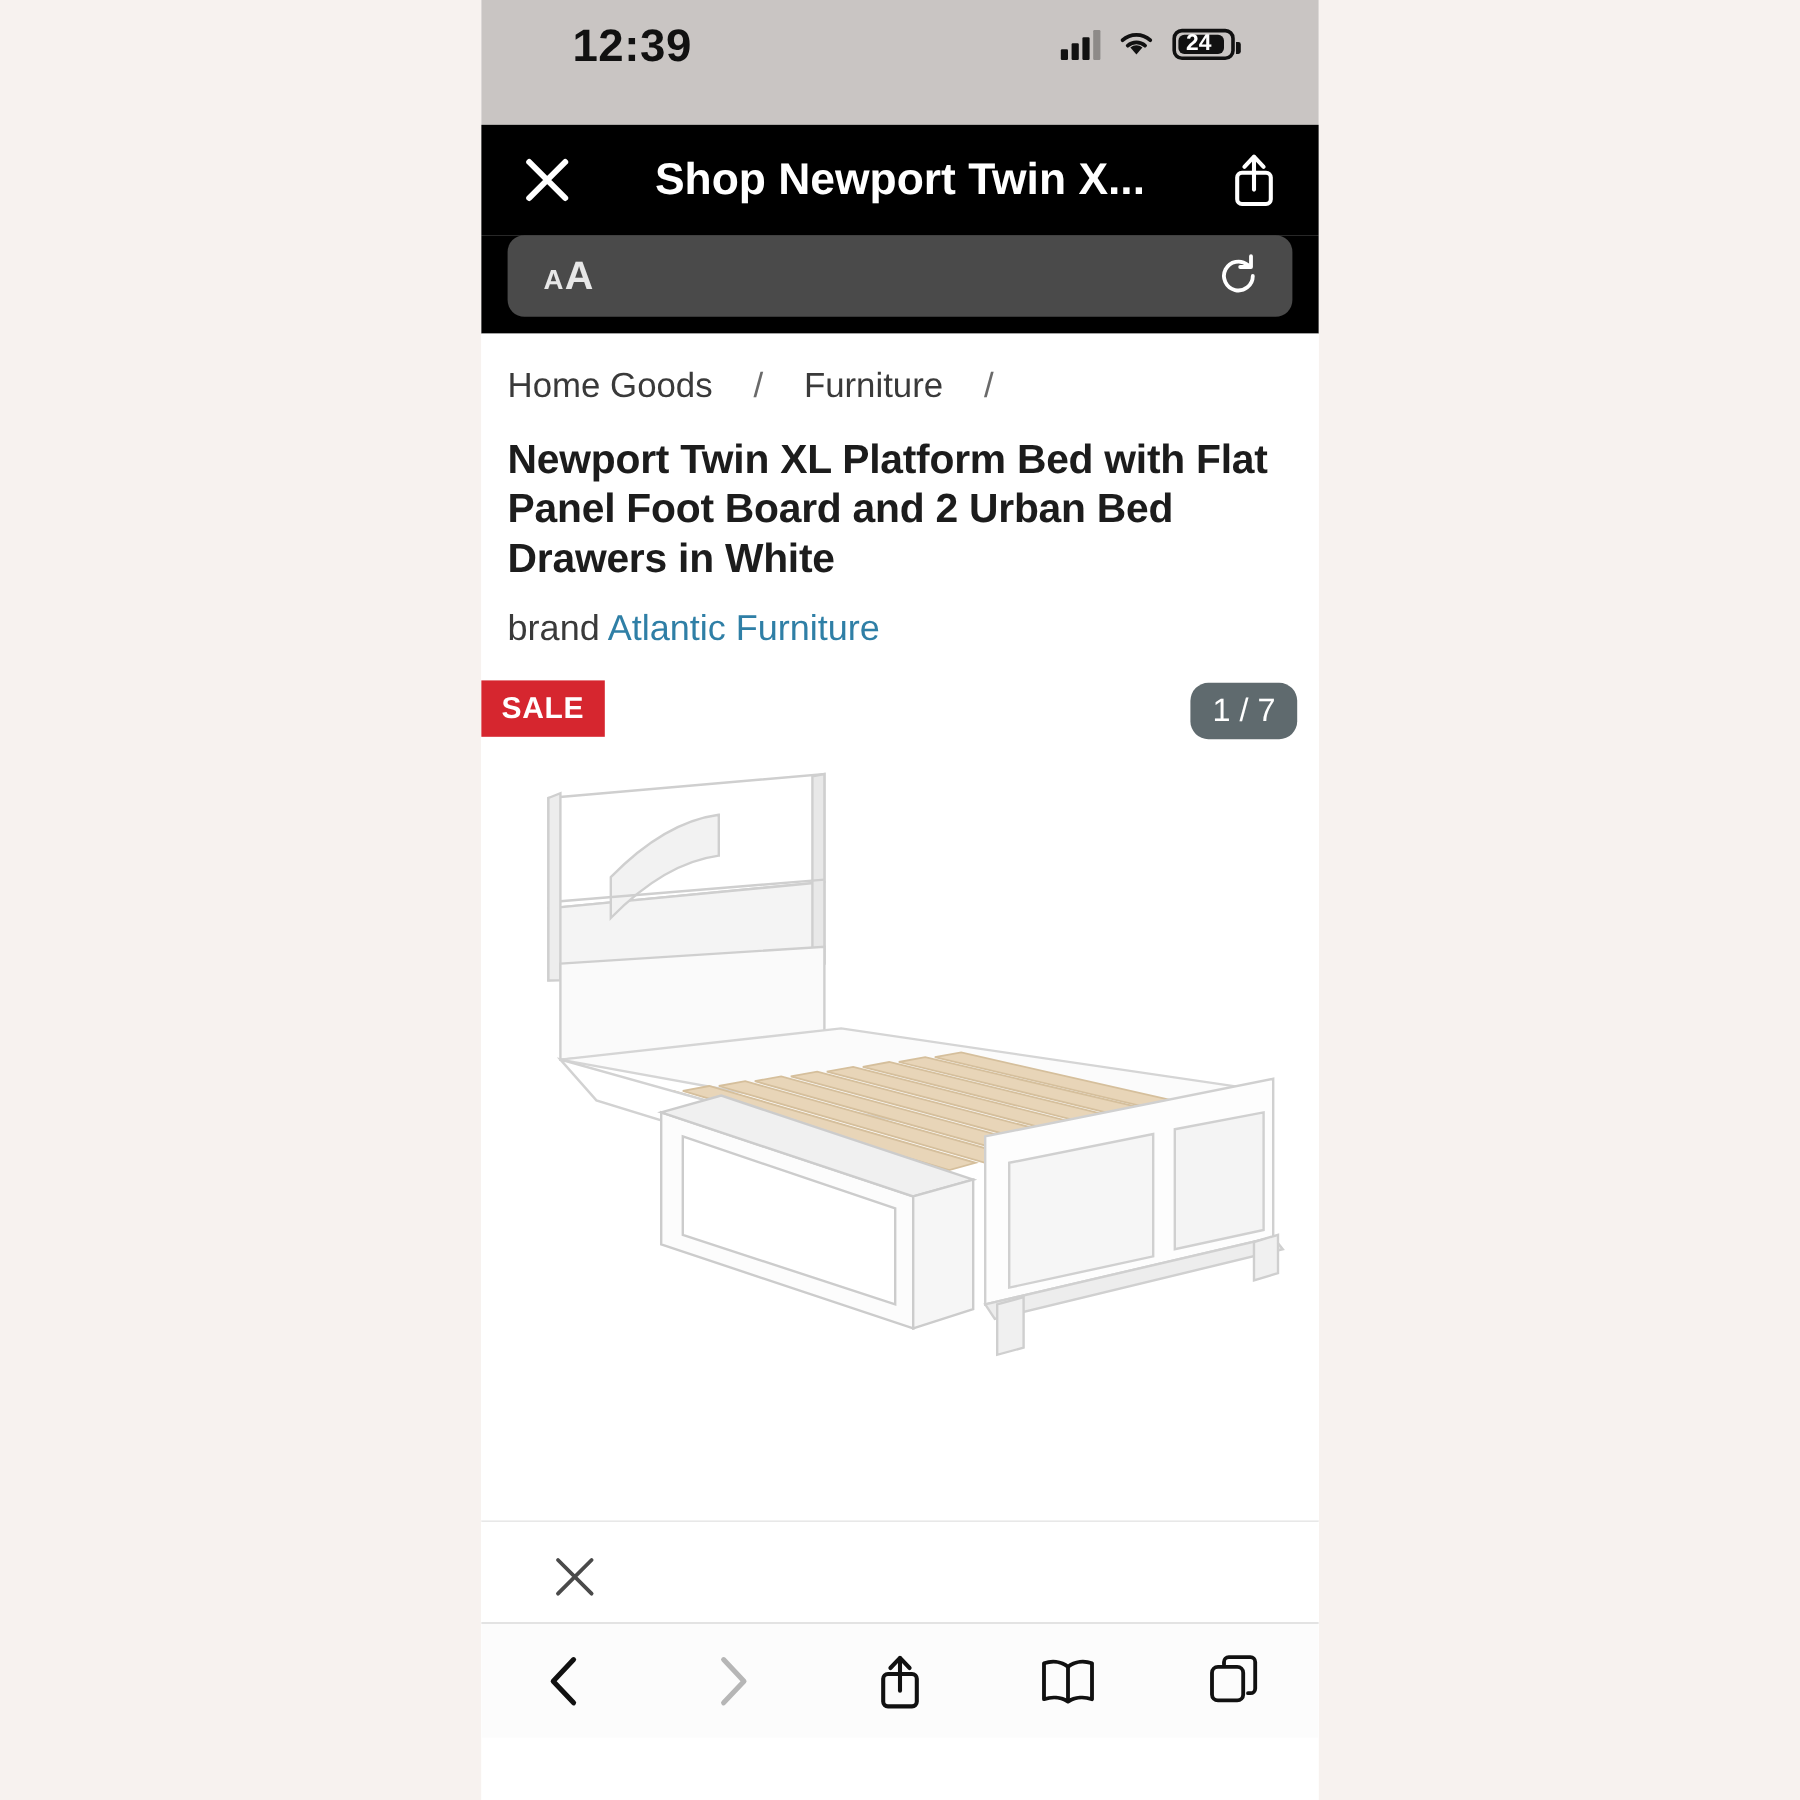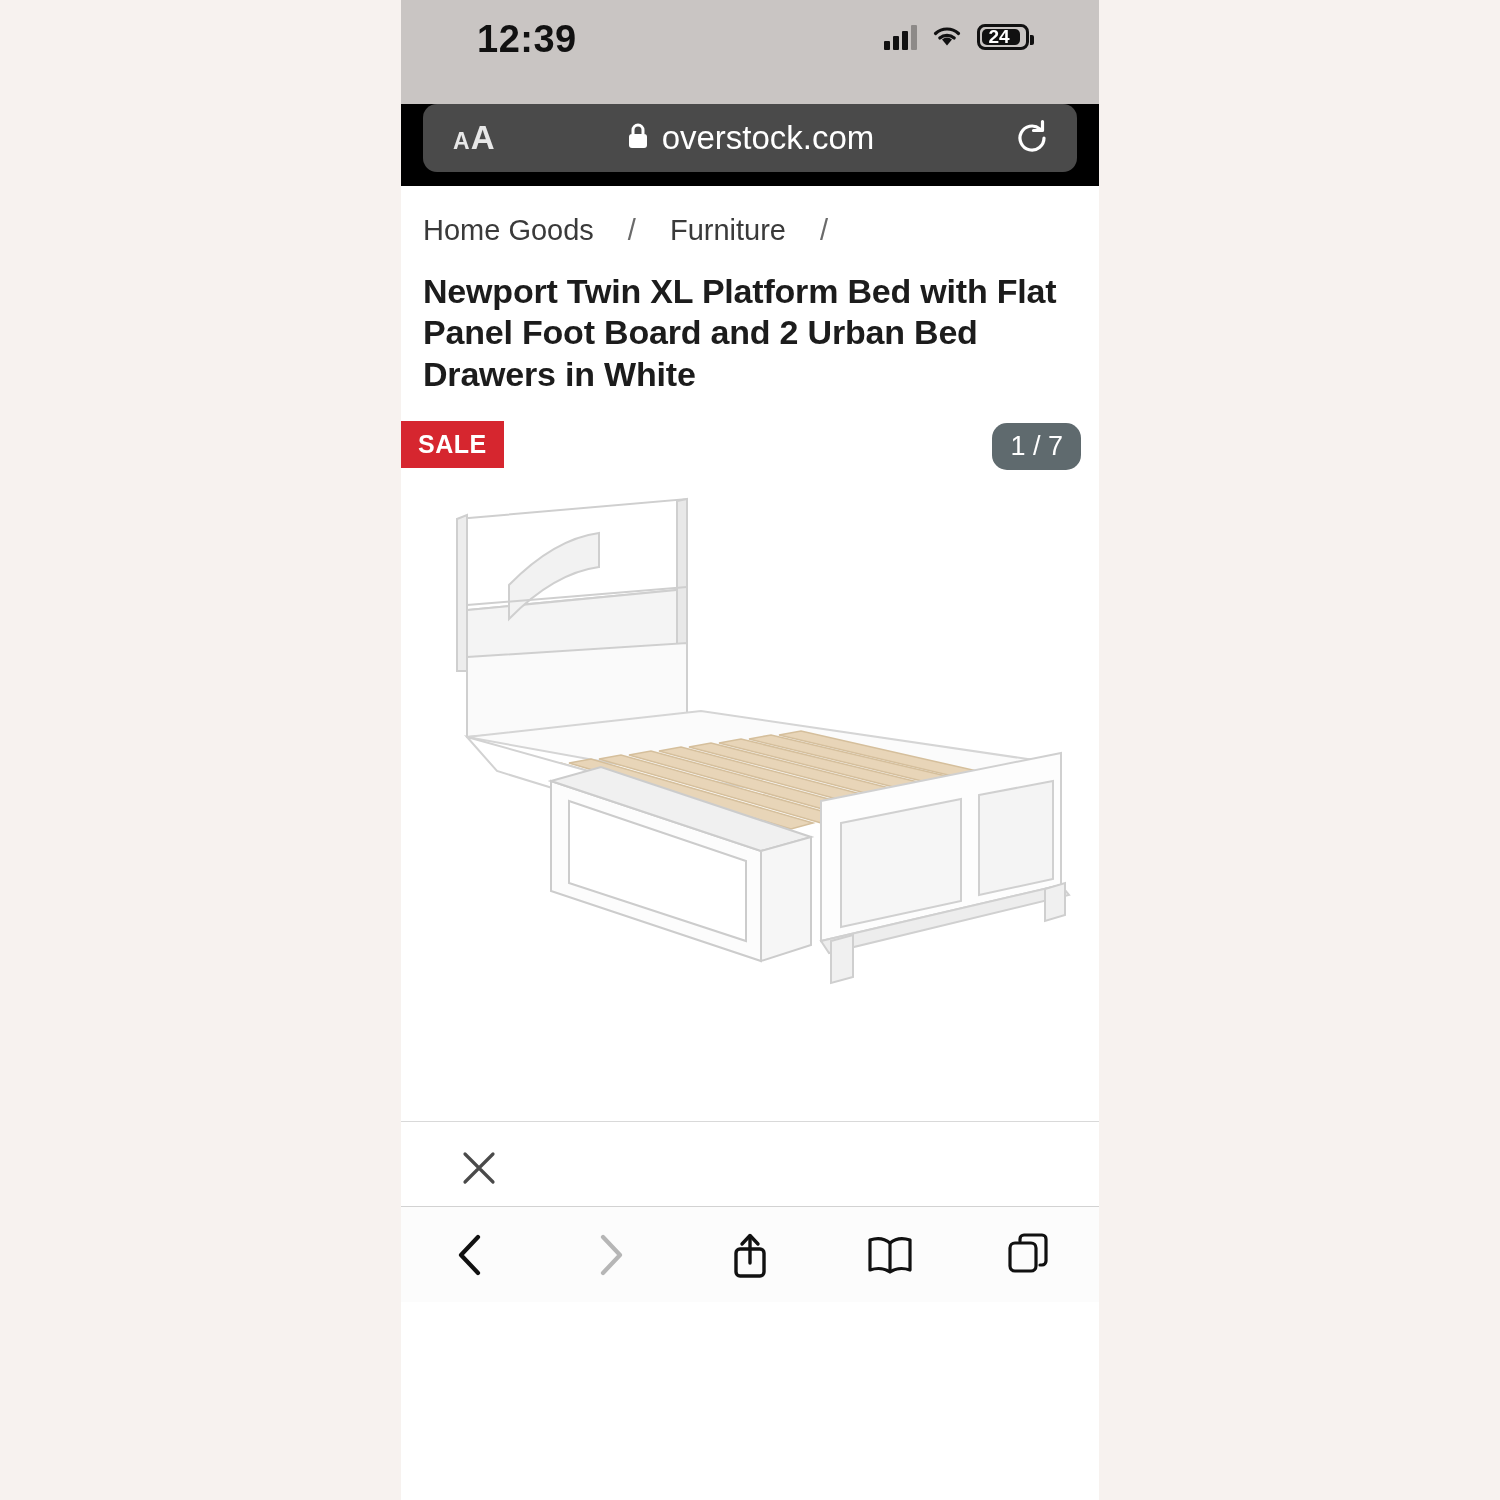--- a/index.html
+++ b/index.html
@@ -188,36 +188,42 @@
           <path d="M8.8 13 a11 11 0 0 1 14.4 0" stroke="#111" stroke-width="3.2" fill="none" stroke-linecap="round"></path>
         </svg>
       </div>
       <div class="batt">
         <div class="fill"></div>
         <span class="num">24</span>
       </div>
     </div>
   </div>
 
+  <div class="appbar">
+    <div class="close">
+      <svg width="42" height="42" viewBox="0 0 42 42">
+        <path d="M6 6 L36 36 M36 6 L6 36" stroke="#fff" stroke-width="5" stroke-linecap="round"></path>
+      </svg>
+    </div>
+    <div class="title">Shop Newport Twin X...</div>
+    <div class="share">
+      <svg width="40" height="48" viewBox="0 0 40 48">
+        <rect x="6" y="18" width="28" height="26" rx="4" stroke="#fff" stroke-width="3.4" fill="none"></rect>
+        <path d="M20 32 L20 5" stroke="#fff" stroke-width="3.4" stroke-linecap="round"></path>
+        <path d="M12 13 L20 4.5 L28 13" stroke="#fff" stroke-width="3.4" fill="none" stroke-linecap="round" stroke-linejoin="round"></path>
+      </svg>
+    </div>
+  </div>
 
   <div class="urlwrap">
     <div class="urlbar">
       <div class="aa">
         <span class="s">A</span>
         <span class="b">A</span>
       </div>
-      <div class="center">
-        <span>
-          <svg width="24" height="30" viewBox="0 0 24 30">
-            <rect x="3" y="13" width="18" height="14" rx="3" fill="#fff"></rect>
-            <path d="M7 13 V9 a5 5 0 0 1 10 0 V13" stroke="#fff" stroke-width="3" fill="none"></path>
-          </svg>
-        </span>
-        <span class="host">overstock.com</span>
-      </div>
       <div class="reload">
         <svg width="38" height="38" viewBox="0 0 38 38">
           <path d="M31 19 a12 12 0 1 1-4.2-9.1" stroke="#fff" stroke-width="3.2" fill="none" stroke-linecap="round"></path>
           <path d="M29.5 2.5 L29.5 11.5 L20.5 11.5" stroke="#fff" stroke-width="3.2" fill="none" stroke-linecap="round" stroke-linejoin="round"></path>
         </svg>
       </div>
     </div>
   </div>
 
   <div class="page">
@@ -225,20 +231,24 @@
     <div class="breadcrumb">
       <span>Home Goods</span>
       <span class="sep">/</span>
       <span>Furniture</span>
       <span class="sep">/</span>
 
     </div>
 
     <div class="ptitle">Newport Twin XL Platform Bed with Flat Panel Foot Board and 2 Urban Bed Drawers in White</div>
 
+    <div class="brandline">
+      <span>brand</span>
+      <a href="#">Atlantic Furniture</a>
+    </div>
 
     <div class="gallery">
       <div class="sale-badge">SALE</div>
       <div class="counter">1 / 7</div>
 
       <svg width="698" height="640" viewBox="0 0 698 640">
         <rect width="698" height="640" fill="#fff"></rect>
 
         <g stroke="#cfcfcf" stroke-width="2">
           <polygon points="56,48 286,28 286,118 56,140" fill="#ffffff"></polygon>

